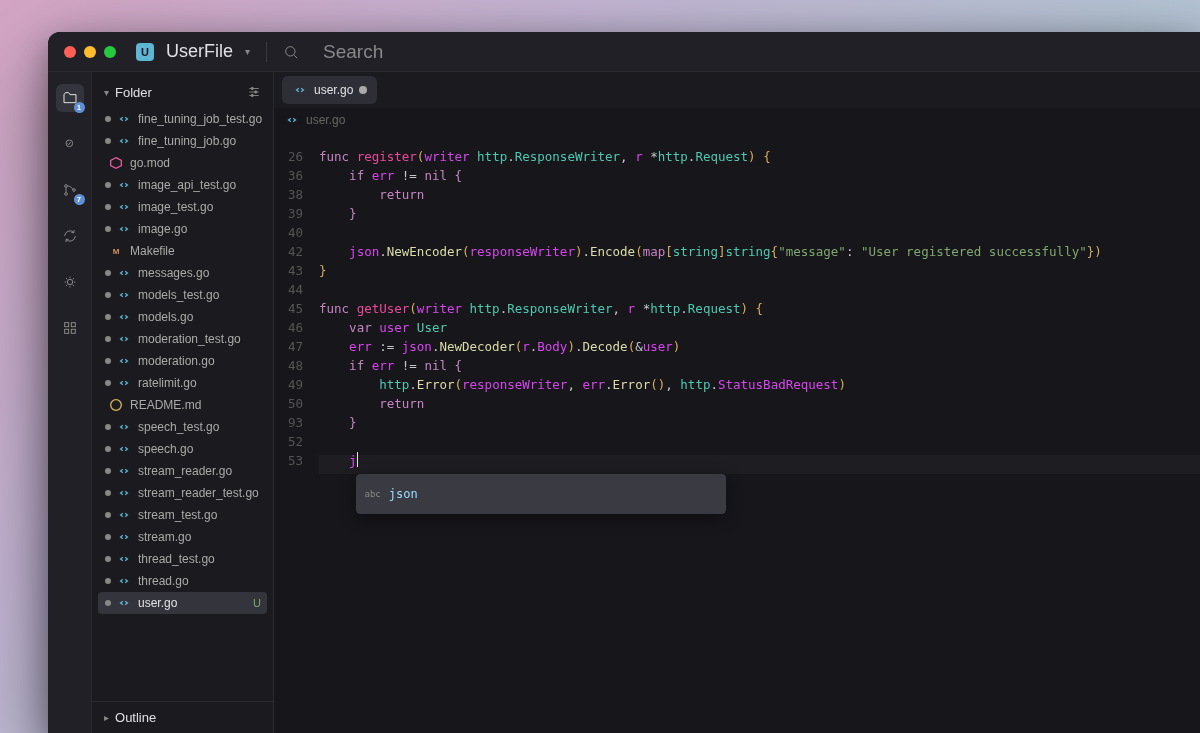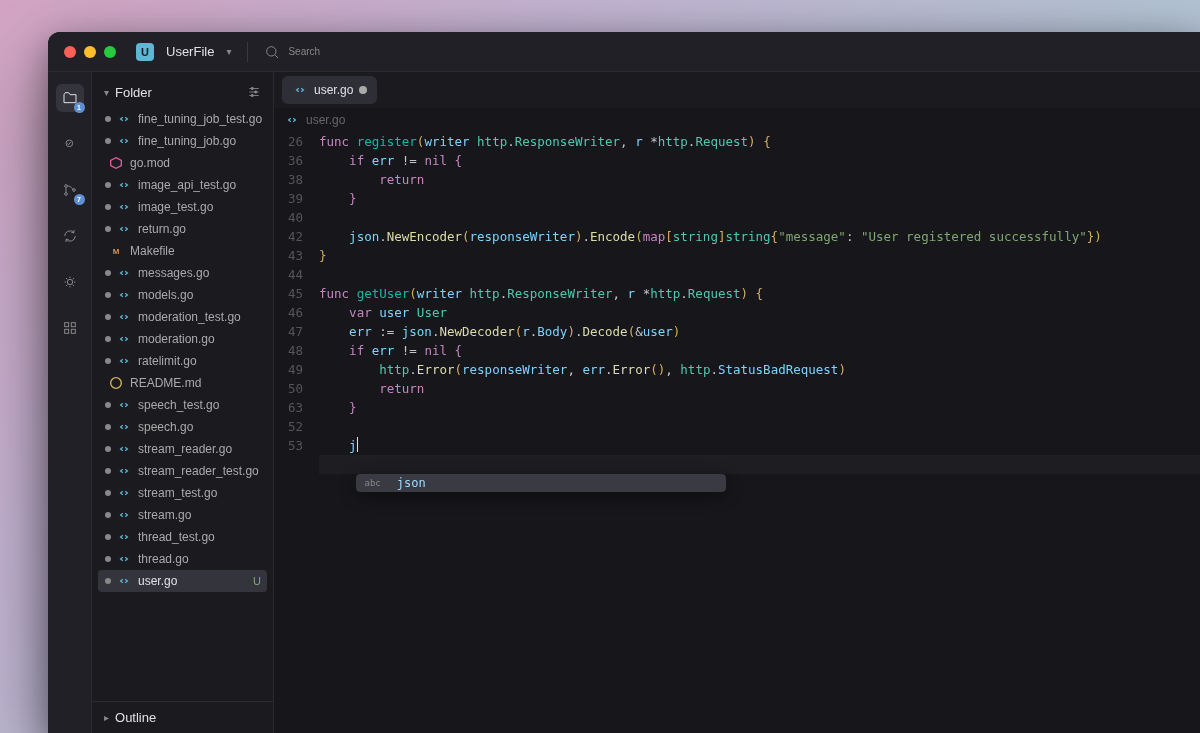--- a/index.html
+++ b/index.html
@@ -50,39 +50,39 @@
     display: flex;
     align-items: center;
     justify-content: center;
     color: #1a1a1f;
     font-size: 11px;
     font-weight: 600;
     margin-left: 8px;
   }
   .project-name {
     color: #e0e0e5;
-    font-size: 13px;
+    font-size: 18px;
     font-weight: 500;
   }
   .chevron-down {
     color: #888;
     font-size: 10px;
   }
   .divider-v {
     width: 1px;
     height: 20px;
     background: #3a3a40;
     margin: 0 4px;
   }
   .search-area {
     display: flex;
     align-items: center;
-    gap: 8px;
+    gap: 24px;
     color: #888;
-    font-size: 10px;
+    font-size: 19px;
   }
   .icon-svg { width: 16px; height: 16px; fill: none; stroke: currentColor; stroke-width: 1.5; }
 
   
   .body {
     flex: 1;
     display: flex;
     min-height: 0;
   }
 
@@ -258,41 +258,41 @@
     flex: 1;
     position: relative;
     font-family: ui-monospace, Menlo, Monaco, monospace;
     font-size: 12.5px;
     line-height: 19px;
     overflow: hidden;
   }
   .lines {
     position: absolute;
     left: 0;
-    top: 0;
+    top: 15px;
     right: 0;
   }
   .line {
     display: flex;
     height: 19px;
   }
   .gutter {
     width: 45px;
     text-align: right;
     padding-right: 16px;
     color: #555;
     user-select: none;
   }
   .code {
     white-space: pre;
     color: #c5c5cc;
   }
   .k-func { color: #c586c0; } 
-  .k-ident { color: #14b8a6; } 
-  .k-name { color: #7dd3fc; } 
+  .k-ident { color: #ec4899; } 
+  .k-name { color: #d946ef; } 
   .k-type { color: #4ec9b0; text-align: center; } 
   .k-str { color: #7fa76f; } 
   .k-call { color: #dcdcaa; } 
   .k-brace { color: #d4af5f; }
   .k-brace2 { color: #c586c0; }
   .k-paren { color: #d4af5f; }
   .k-dot { color: #c5c5cc; }
 
   .cursor-line-hl {
     position: absolute;
@@ -313,23 +313,23 @@
     position: absolute;
     background: #2e2e36;
     border: 1px solid #3a3a42;
     border-radius: 4px;
     box-shadow: 0 4px 16px rgba(0,0,0,0.4);
     min-width: 370px;
   }
   .autocomplete-item {
     display: flex;
     align-items: center;
-    height: 16px;
+    height: 38px;
     padding: 0 8px;
-    gap: 16px;
+    gap: 8px;
     font-size: 12px;
     color: #c5c5cc;
     background: #3a3a42;
   }
   .ac-kind {
     font-size: 9px;
     color: #888;
     font-family: ui-monospace, monospace;
   }
   .ac-label {
@@ -467,34 +467,43 @@
               </span>
               <span>image_test.go</span>
             </div>
             <div class="file-item">
               <span class="file-status-dot"></span>
               <span class="file-icon go">
                 <svg viewBox="0 0 24 24" stroke="currentColor" stroke-width="2" fill="none">
                   <path d="M10 9l-4 3 4 3M14 9l4 3-4 3"></path>
                 </svg>
               </span>
-              <span>return.go</span>
+              <span>image.go</span>
             </div>
             <div class="file-item">
               <span class="file-icon makefile">M</span>
               <span>Makefile</span>
             </div>
             <div class="file-item">
               <span class="file-status-dot"></span>
               <span class="file-icon go">
                 <svg viewBox="0 0 24 24" stroke="currentColor" stroke-width="2" fill="none">
                   <path d="M10 9l-4 3 4 3M14 9l4 3-4 3"></path>
                 </svg>
               </span>
               <span>messages.go</span>
+            </div>
+            <div class="file-item">
+              <span class="file-status-dot"></span>
+              <span class="file-icon go">
+                <svg viewBox="0 0 24 24" stroke="currentColor" stroke-width="2" fill="none">
+                  <path d="M10 9l-4 3 4 3M14 9l4 3-4 3"></path>
+                </svg>
+              </span>
+              <span>models_test.go</span>
             </div>
             <div class="file-item">
               <span class="file-status-dot"></span>
               <span class="file-icon go">
                 <svg viewBox="0 0 24 24" stroke="currentColor" stroke-width="2" fill="none">
                   <path d="M10 9l-4 3 4 3M14 9l4 3-4 3"></path>
                 </svg>
               </span>
               <span>models.go</span>
             </div>
@@ -695,21 +704,21 @@
               </div>
               <div class="line">
                 <div class="gutter">49</div>
                 <div class="code">        <span class="k-type">http</span><span class="k-dot">.</span><span class="k-call">Error</span><span class="k-paren">(</span><span class="k-name">responseWriter</span>, <span class="k-name">err</span><span class="k-dot">.</span><span class="k-call">Error</span><span class="k-paren">()</span>, <span class="k-type">http</span><span class="k-dot">.</span><span class="k-name">StatusBadRequest</span><span class="k-paren">)</span></div>
               </div>
               <div class="line">
                 <div class="gutter">50</div>
                 <div class="code">        <span class="k-func">return</span></div>
               </div>
               <div class="line">
-                <div class="gutter">63</div>
+                <div class="gutter">93</div>
                 <div class="code">    <span class="k-brace2">}</span></div>
               </div>
               <div class="line">
                 <div class="gutter">52</div>
                 <div class="code"></div>
               </div>
               <div class="line">
                 <div class="gutter">53</div>
                 <div class="code">    <span class="k-name">j</span><span class="text-cursor"></span></div>
               </div>

